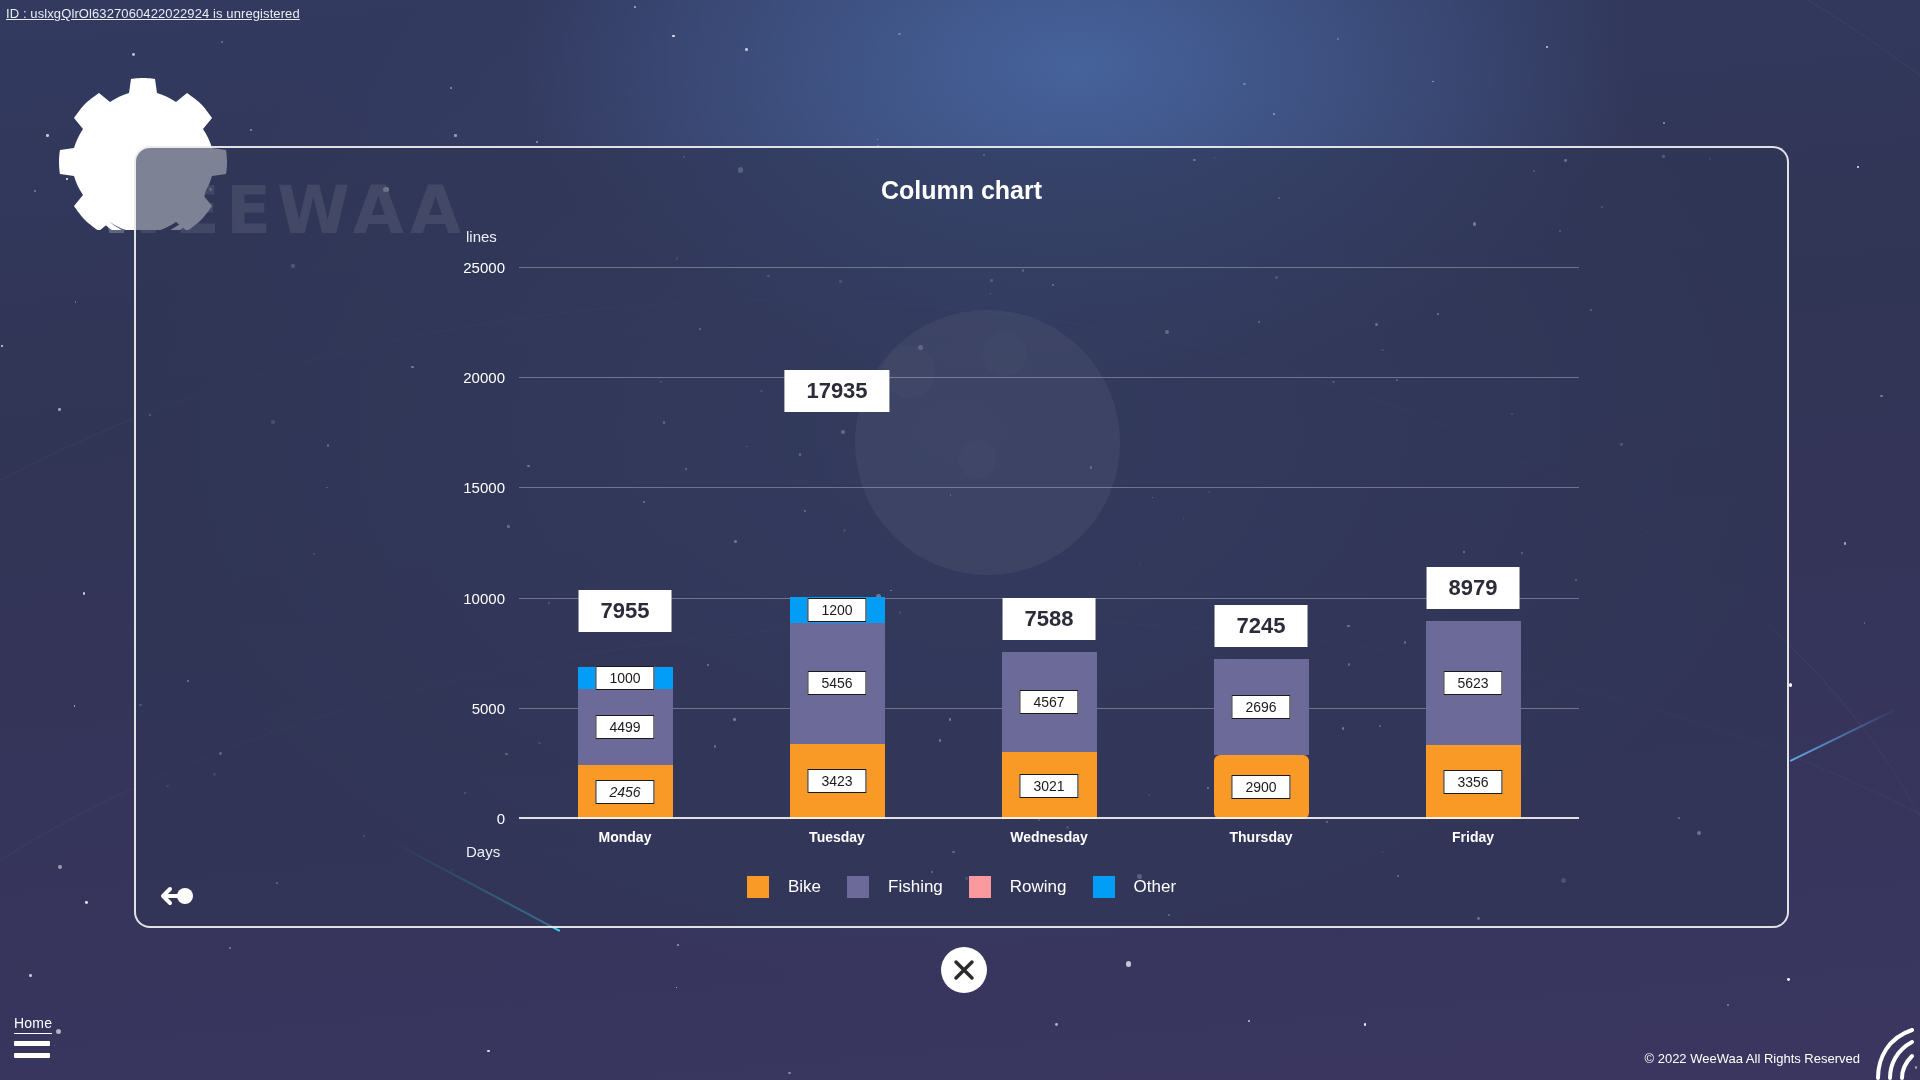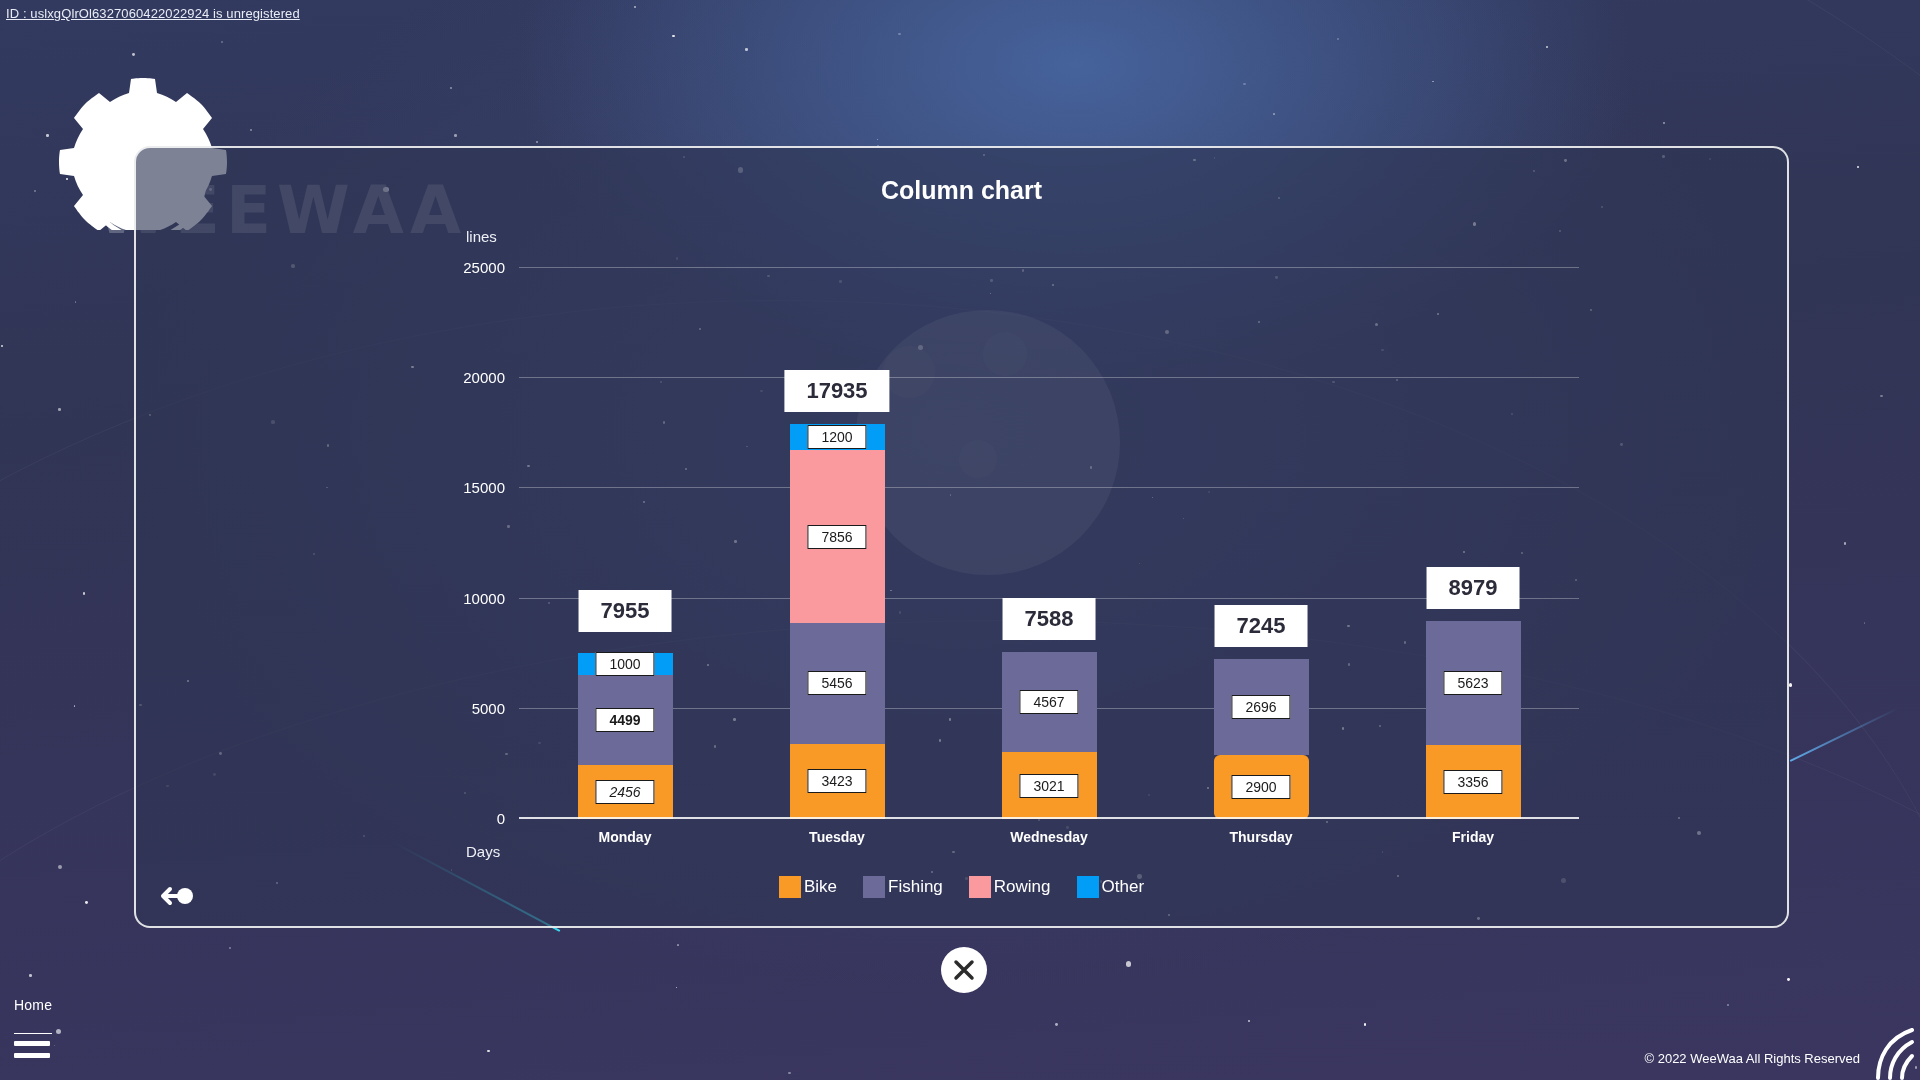--- a/index.html
+++ b/index.html
@@ -136,21 +136,21 @@
     left: 50%; transform: translateX(-50%);
     font-size: 14px; font-weight: bold; color: #ffffff;
     white-space: nowrap;
   }
 
   #legend {
     position: absolute; left: 0; right: 0; bottom: 28px;
     display: flex; justify-content: center; align-items: center;
     gap: 26px;
   }
-  .legend-item { display: flex; align-items: center; gap: 3px; text-align: right; }
+  .legend-item { display: flex; align-items: center; gap: 19px; text-align: right; }
   .legend-swatch { width: 22px; height: 22px; }
   .legend-text { font-size: 17px; color: #ffffff; }
 
   #back-arrow {
     position: absolute; left: 22px; bottom: 18px;
     width: 42px; height: 24px;
   }
 
   
   #close-btn {
@@ -158,21 +158,21 @@
     width: 46px; height: 46px; border-radius: 50%;
     background: #ffffff; z-index: 30;
     display: flex; align-items: center; justify-content: center;
     cursor: pointer; border: none;
   }
 
   
   #home-nav { position: absolute; left: 14px; bottom: 22px; z-index: 30; }
   #home-label {
     font-size: 14px; color: #ffffff; letter-spacing: .2px;
-    border-bottom: 1px solid #ffffff; padding-bottom: 20px;
+    border-bottom: 1px solid #ffffff; padding-bottom: 2px;
     display: inline-block;
   }
   .home-bar {
     width: 36px; height: 5px; background: #ffffff;
     border-radius: 1px; margin-top: 7px;
   }
   #copyright {
     position: absolute; right: 60px; bottom: 14px;
     font-size: 13px; color: #ffffff; z-index: 30; white-space: nowrap;
   }
@@ -411,38 +411,35 @@
             </div>
             <div class="gridline" style="bottom: 551px;">
               <div class="ytick">25000</div>
             </div>
           </div>
         <div id="bars">
             <div class="bar-group" style="width: 95px; left: 58.5px;">
               <div class="seg" style="height: 54.1302px; background: rgb(249, 154, 38); font-style: italic;">
                 <div class="seg-label">2456</div>
               </div>
-              <div class="seg" style="height: 90px; background: rgb(107, 106, 153); font-weight: bold;">
+              <div class="seg" style="height: 76px; background: rgb(107, 106, 153);">
                 <div class="seg-label">4499</div>
               </div>
               <div class="seg" style="height: 22.04px; background: rgb(2, 157, 247);">
                 <div class="seg-label">1000</div>
               </div>
               <div class="total-label" style="bottom: 187.328px;">7955</div>
               <div class="xlabel">Monday</div>
             </div>
             <div class="bar-group" style="width: 95px; left: 270.5px;">
               <div class="seg" style="height: 75.4429px; background: rgb(249, 154, 38);">
                 <div class="seg-label">3423</div>
               </div>
               <div class="seg" style="height: 120.25px; background: rgb(107, 106, 153);">
                 <div class="seg-label">5456</div>
-              </div>
-              <div class="seg" style="height: 173.146px; background: rgb(251, 154, 158);">
-                <div class="seg-label">7856</div>
               </div>
               <div class="seg" style="height: 26.448px; background: rgb(2, 157, 247);">
                 <div class="seg-label">1200</div>
               </div>
               <div class="total-label" style="bottom: 407.287px;">17935</div>
               <div class="xlabel">Tuesday</div>
             </div>
             <div class="bar-group" style="width: 95px; left: 482.5px;">
               <div class="seg" style="height: 66.5828px; background: rgb(249, 154, 38);">
                 <div class="seg-label">3021</div>

